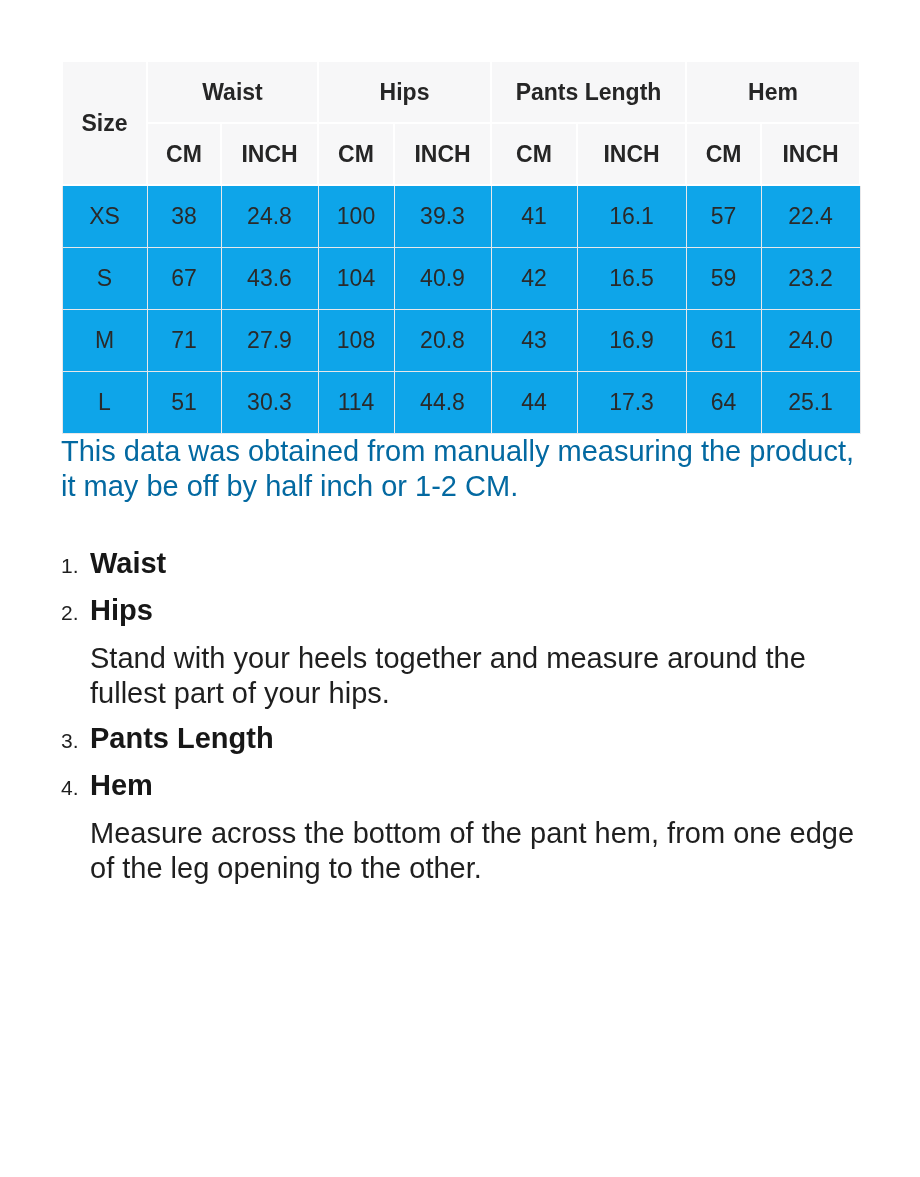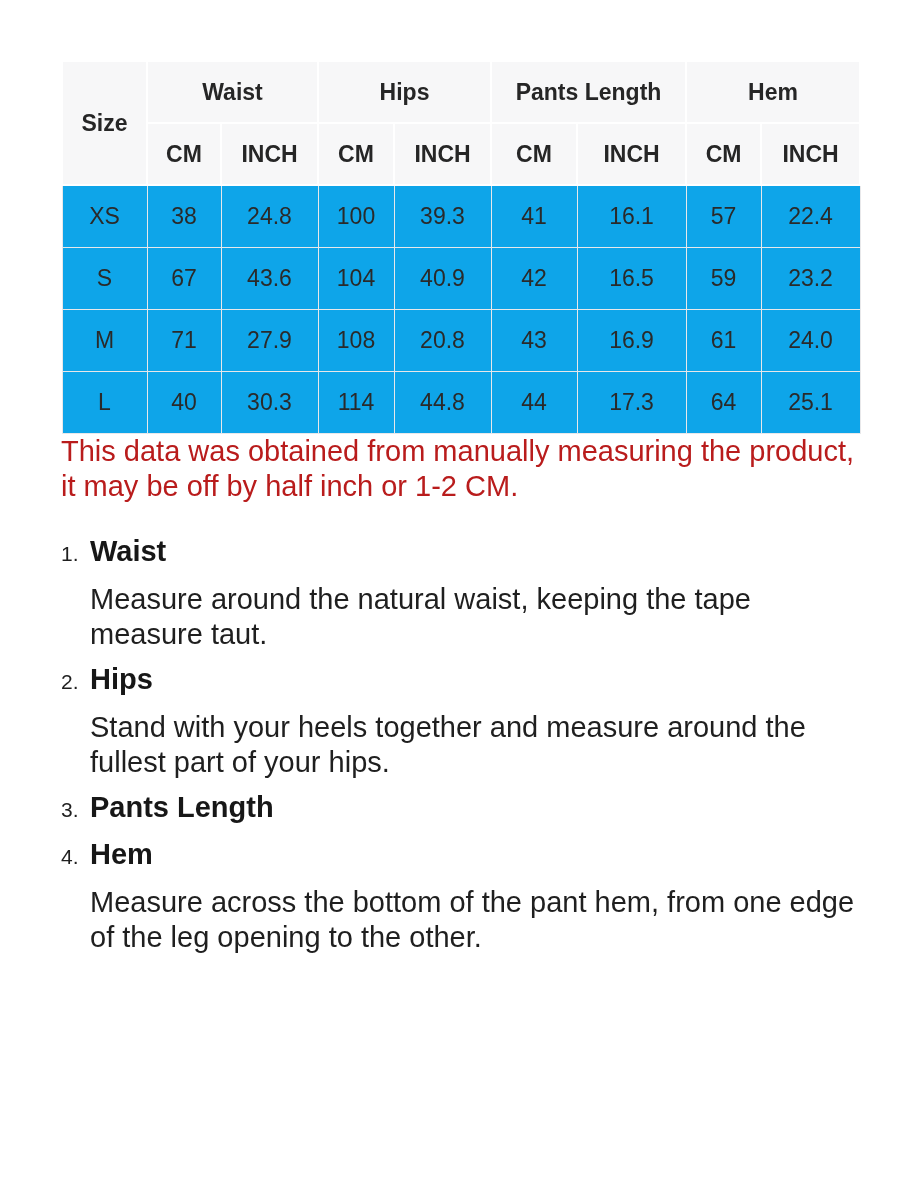--- a/index.html
+++ b/index.html
@@ -48,22 +48,22 @@
   .howto-title {
     font-size: 36px;
     font-weight: bold;
     color: #171717;
     margin: 46px 0 20px 0;
     line-height: 1.15;
   }
   .howto-intro {
     font-size: 29px;
     line-height: 35px;
-    margin: 0 0 30px 0;
-    color: #b91c1c;
+    margin: 0 0 42px 0;
+    color: #0369a1;
     width: 798px;
   }
   .measure-list {
     width: 798px;
   }
   .measure-item { margin: 0 0 10px 0; }
   .item-head {
     display: flex;
     align-items: baseline;
     line-height: 35px;
@@ -152,21 +152,21 @@
         <td>27.9</td>
         <td>108</td>
         <td>20.8</td>
         <td>43</td>
         <td>16.9</td>
         <td>61</td>
         <td>24.0</td>
       </tr>
       <tr>
         <td>L</td>
-        <td>40</td>
+        <td>51</td>
         <td>30.3</td>
         <td>114</td>
         <td>44.8</td>
         <td>44</td>
         <td>17.3</td>
         <td>64</td>
         <td>25.1</td>
       </tr>
     </tbody>
   </table>
@@ -174,21 +174,20 @@
 
   <p class="howto-intro">This data was obtained from manually measuring the product, it may be off by half inch or 1-2 CM.</p>
 
   <div class="measure-list">
 
     <div class="measure-item">
       <div class="item-head">
         <span class="item-number">1.</span>
         <span class="item-title">Waist</span>
       </div>
-      <p class="item-desc">Measure around the natural waist, keeping the tape measure taut.</p>
     </div>
 
     <div class="measure-item">
       <div class="item-head">
         <span class="item-number">2.</span>
         <span class="item-title">Hips</span>
       </div>
       <p class="item-desc">Stand with your heels together and measure around the fullest part of your hips.</p>
     </div>
 

